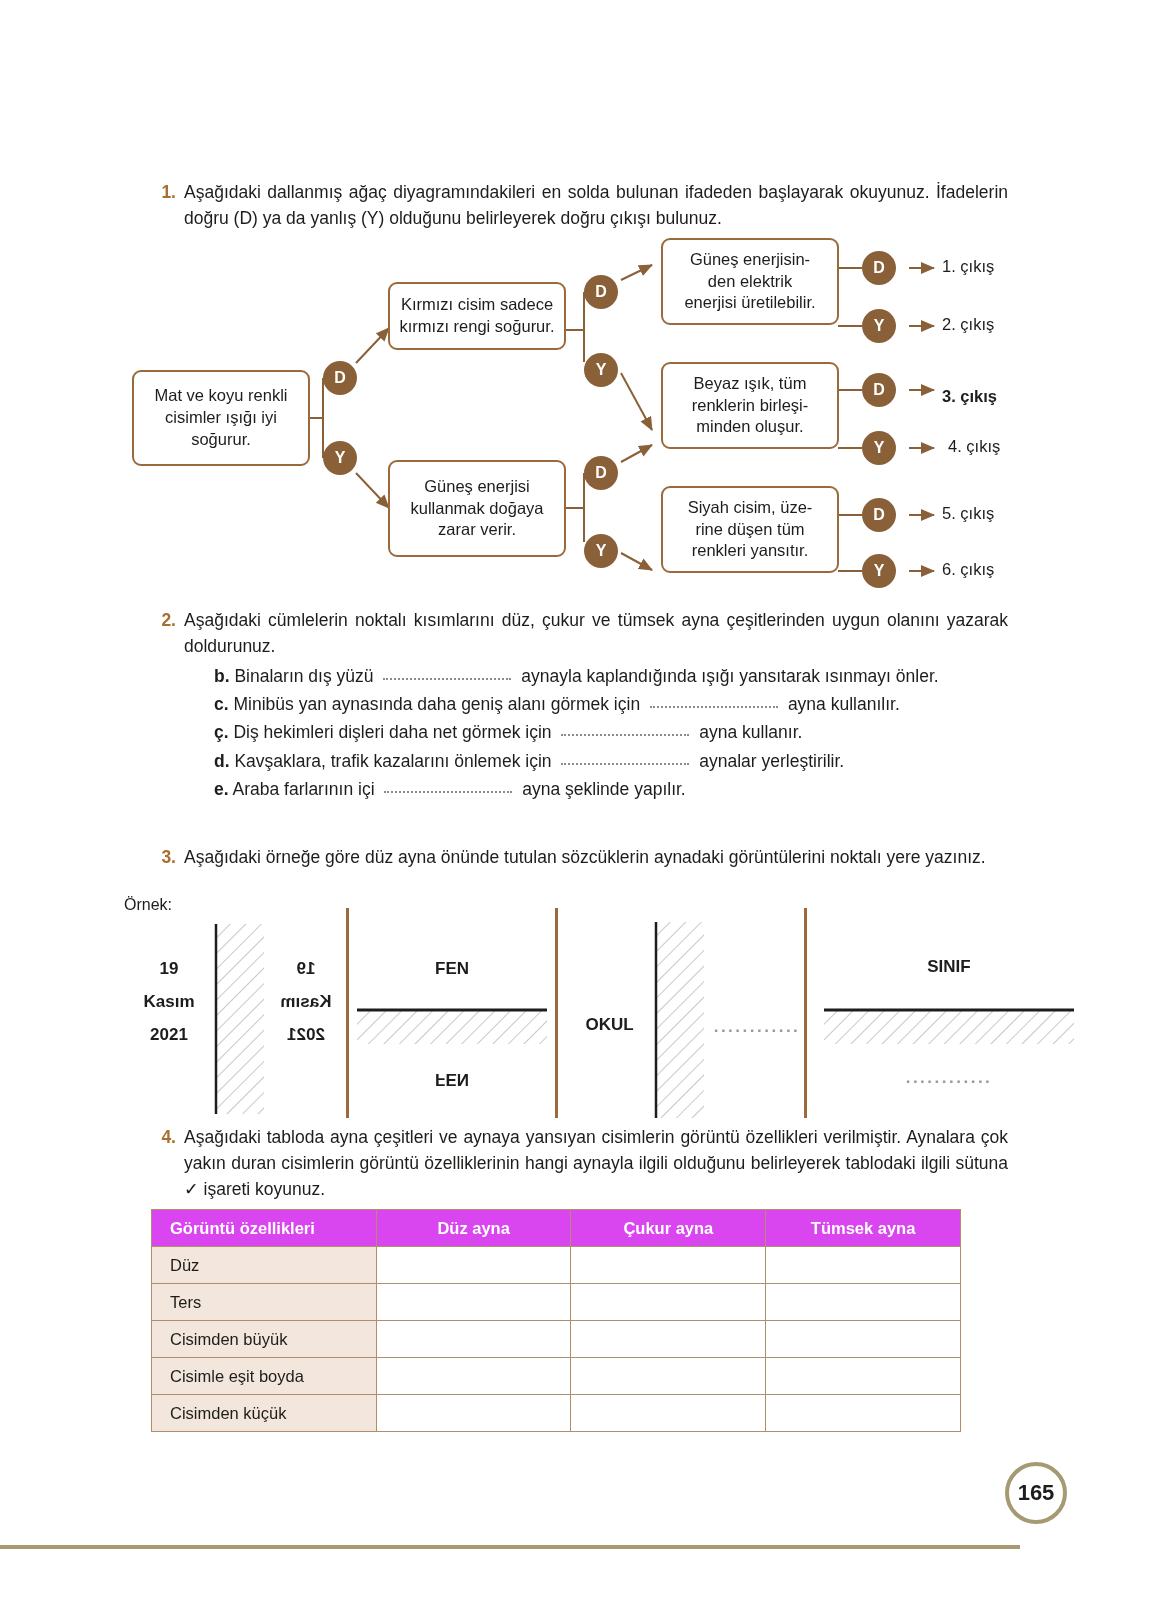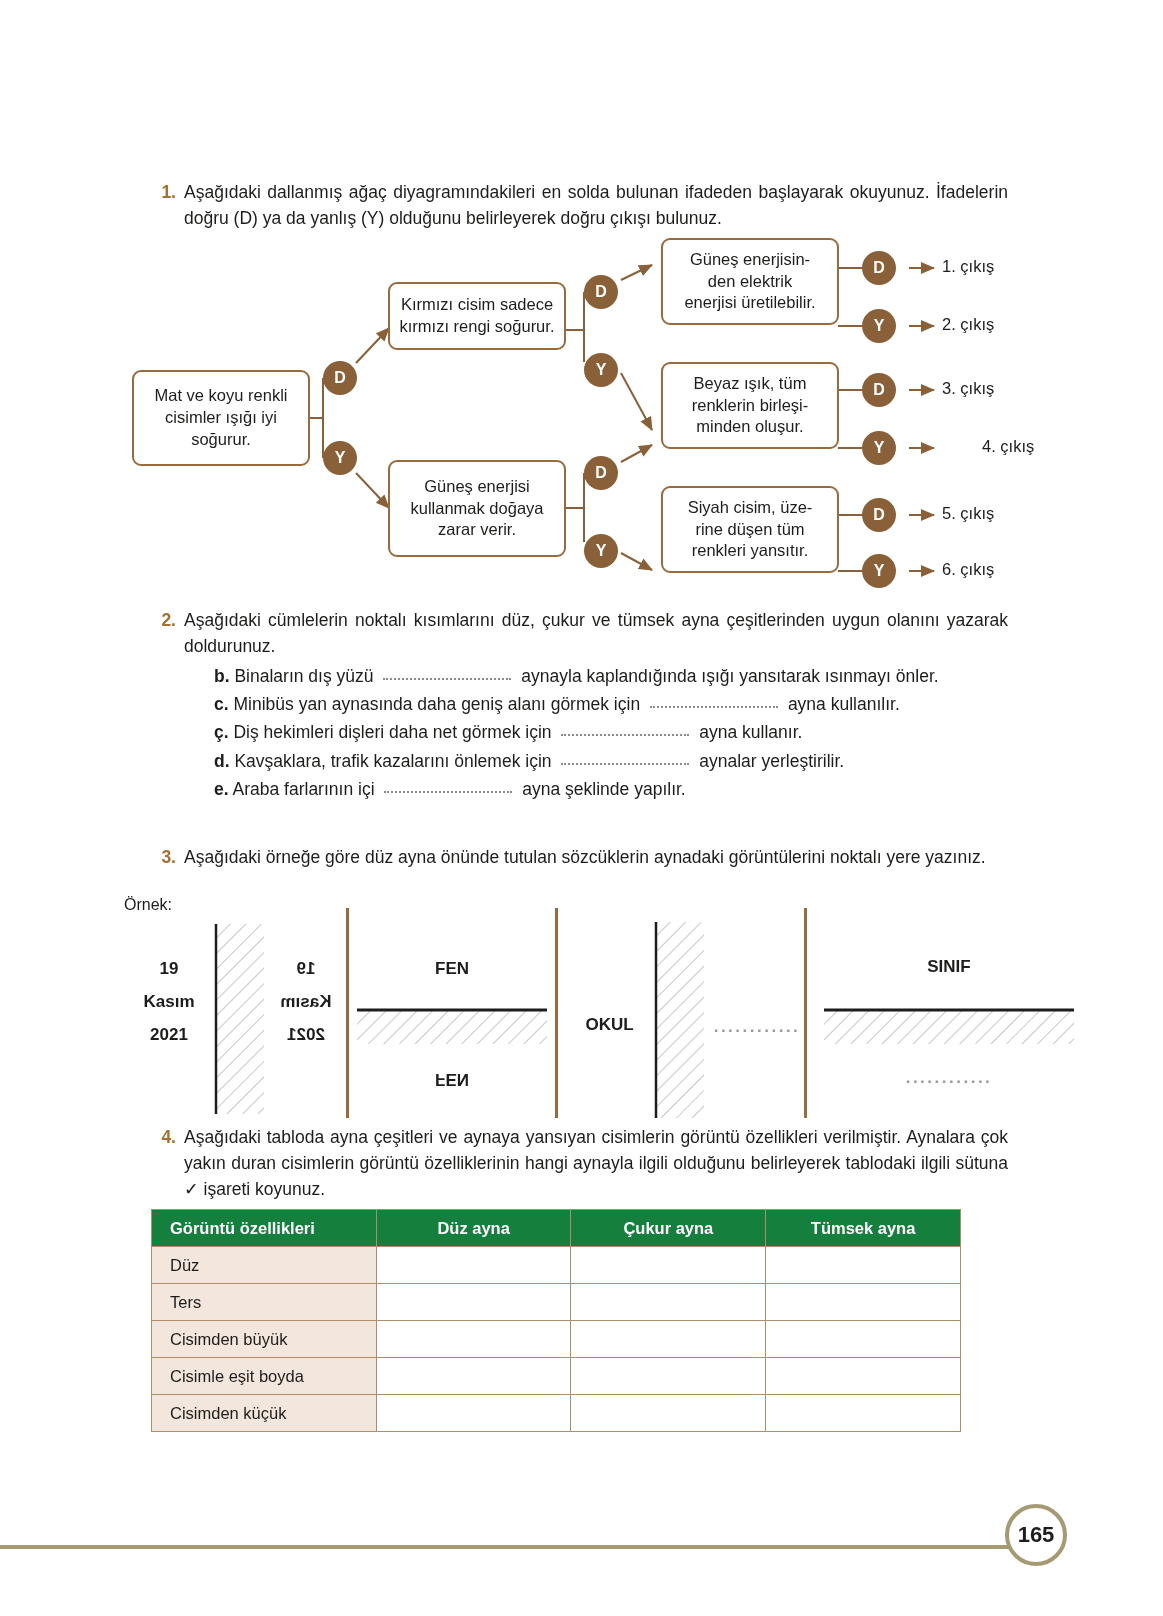--- a/index.html
+++ b/index.html
@@ -87,36 +87,36 @@
   
   #q4{left:150px;top:1125px;width:858px;}
 
   
   .tbl{
     position:absolute;left:151px;top:1209px;width:810px;
     border-collapse:collapse;font-size:16.5px;
   }
   .tbl th,.tbl td{border:1px solid #b08e6b;box-sizing:border-box;}
   .tbl thead th{
-    background:#15803d;color:#fff;font-weight:bold;
+    background:#d946ef;color:#fff;font-weight:bold;
     height:37px;text-align:center;font-size:16.5px;
   }
   .tbl thead th.first{text-align:left;padding-left:18px;}
   .tbl tbody td.rowhdr{
     background:#f3e6dc;padding-left:18px;height:37px;text-align:left;
   }
   .tbl tbody td.cell{background:#fff;}
 
   
   .footrule{
     position:absolute;left:0;top:1545px;width:1020px;height:4px;
     background:#a59a72;
   }
   .pagenum{
-    position:absolute;left:1005px;top:1504px;width:62px;height:62px;
+    position:absolute;left:1005px;top:1462px;width:62px;height:62px;
     border-radius:50%;border:4px solid #a59a72;background:#fff;
     display:flex;align-items:center;justify-content:center;
     font-weight:bold;font-size:22px;color:#1d1d1b;
     box-sizing:border-box;
     text-align:right;
   }
 </style>
 </head>
 <body>
 
@@ -204,24 +204,24 @@
       <span>renkleri yansıtır.</span>
     </div>
 
     <div class="node" style="left:738px;top:11px;">D</div>
     <div class="outlbl" style="left:818px;top:17px;">1. çıkış</div>
 
     <div class="node" style="left:738px;top:69px;">Y</div>
     <div class="outlbl" style="left:818px;top:75px;">2. çıkış</div>
 
     <div class="node" style="left:738px;top:133px;">D</div>
-    <div class="outlbl" style="left:818px;top:139px;">3. çıkış</div>
+    <div class="outlbl" style="left:818px;top:147px;font-weight:bold;">3. çıkış</div>
 
     <div class="node" style="left:738px;top:191px;">Y</div>
-    <div class="outlbl" style="left:858px;top:197px;">4. çıkış</div>
+    <div class="outlbl" style="left:824px;top:197px;">4. çıkış</div>
 
     <div class="node" style="left:738px;top:258px;">D</div>
     <div class="outlbl" style="left:818px;top:264px;">5. çıkış</div>
 
     <div class="node" style="left:738px;top:314px;">Y</div>
     <div class="outlbl" style="left:818px;top:320px;">6. çıkış</div>
   </div>
 
   <div class="q" id="q2">
     <div class="q-num">2.</div>

